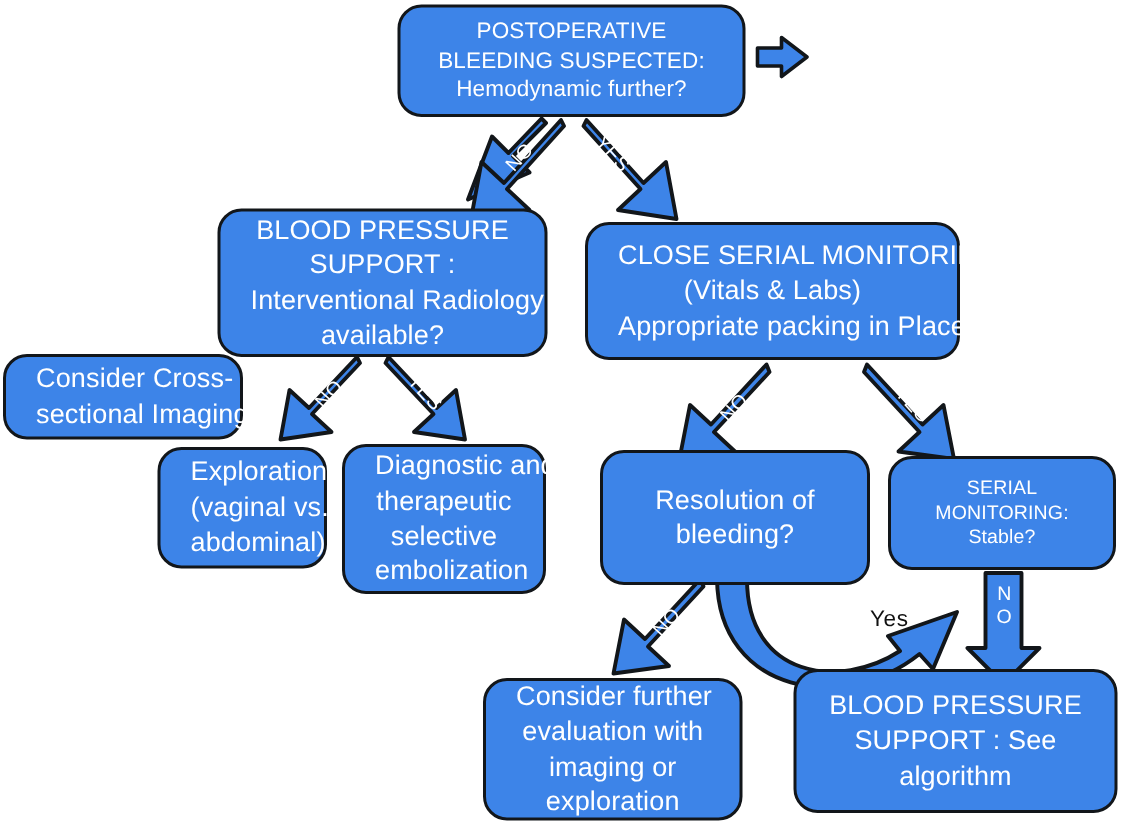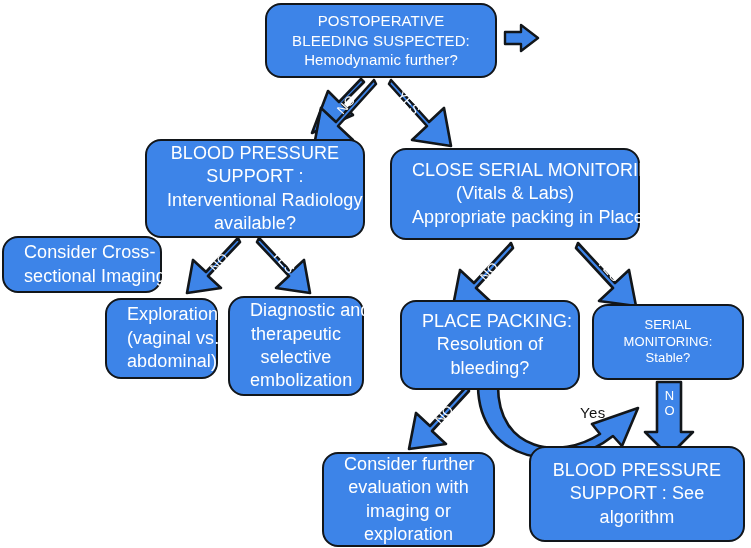--- a/index.html
+++ b/index.html
@@ -145,21 +145,20 @@
     <span class="lines">
       <span class="ln">Diagnostic and</span>
       <span class="ln">therapeutic</span>
       <span class="ln">selective</span>
       <span class="ln">embolization</span>
     </span>
   </div>
 
   <div class="node f14" style="left:400px;top:300px;width:180px;height:90px;">
     <span class="lines">
-      <span class="ln">PLACE PACKING:</span>
       <span class="ln">Resolution of</span>
       <span class="ln">bleeding?</span>
     </span>
   </div>
 
   <div class="node f13" style="left:592px;top:304px;width:152px;height:76px;">
     <span class="lines">
       <span class="ln">SERIAL</span>
       <span class="ln">MONITORING:</span>
       <span class="ln">Stable?</span>

